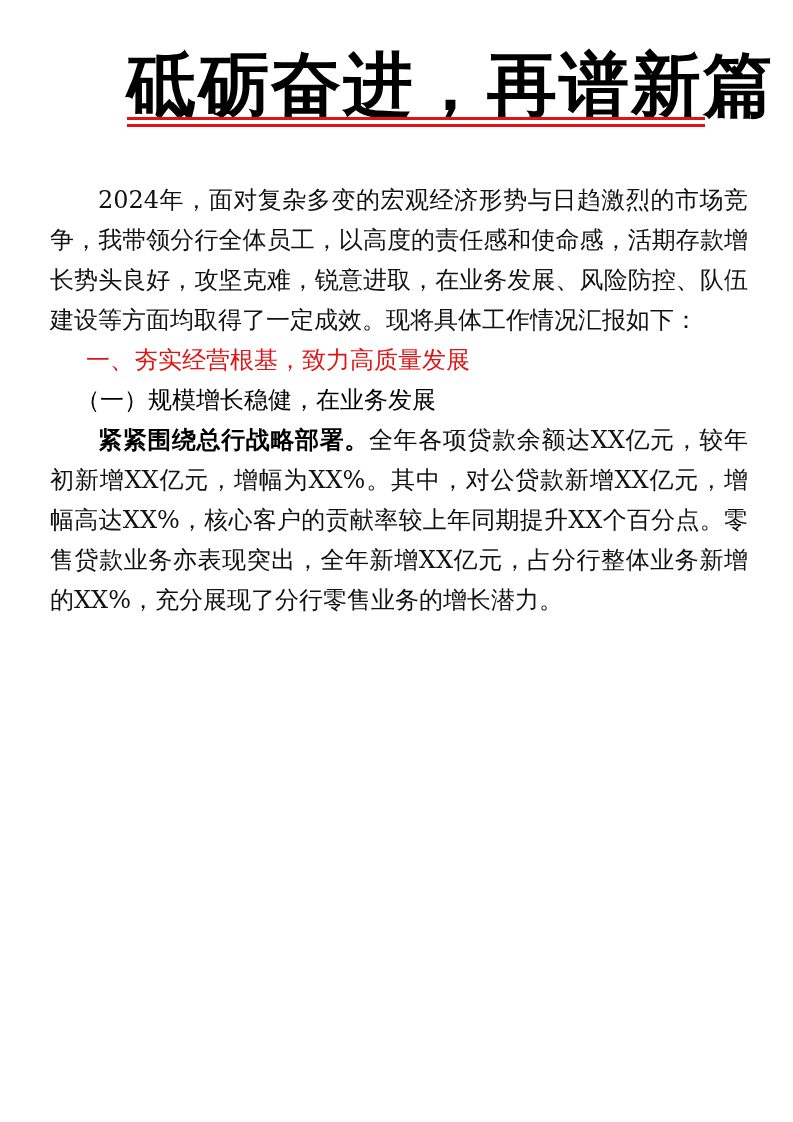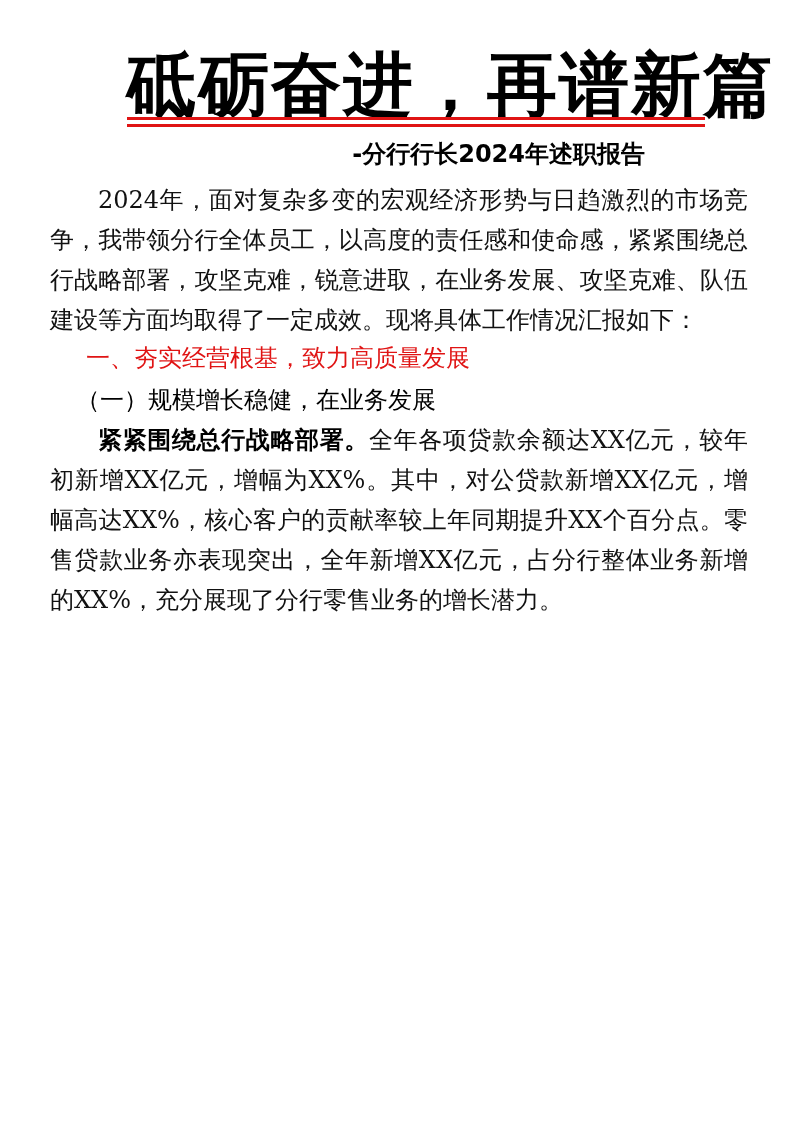--- a/index.html
+++ b/index.html
@@ -5,34 +5,33 @@
   html, body { margin: 0; padding: 0; background: #ffffff; }
   body { width: 793px; height: 1122px; position: relative; overflow: hidden; }
   .page { position: absolute; left: 0; top: 0; width: 693px; height: 1122px; }
   .title-wrap { position: absolute; left: 127px; top: 50px; width: 578px; text-align: center; }
   .title { font-family: "DejaVu Serif", serif; font-weight: bold; font-size: 70px; letter-spacing: 2px; line-height: 70px; color: #000; white-space: nowrap; }
   .rule1 { position: absolute; left: 127px; top: 117px; width: 578px; height: 3px; background: #e01414; }
   .rule2 { position: absolute; left: 127px; top: 124px; width: 578px; height: 3px; background: #e01414; }
   .subtitle { position: absolute; right: 48px; top: 138px; font-family: "DejaVu Sans", sans-serif; font-weight: bold; font-size: 24px; color: #000; white-space: nowrap; letter-spacing: 0px; }
   .body { position: absolute; left: 50px; top: 180px; width: 698px; font-family: "DejaVu Serif", serif; font-size: 24px; line-height: 40px; color: #111; text-align: justify; }
   .para { margin: 0; text-indent: 48px; }
-  .h1 { margin: 0; text-indent: 36px; font-family: Liberation Mono, monospace; color: #e01414; font-size: 24px; }
+  .h1 { margin: 0; text-indent: 36px; font-family: Liberation Sans, sans-serif; color: #e01414; font-size: 24px; }
   .h2 { margin: 0; text-indent: 26px; font-family: "DejaVu Sans", sans-serif; color: #000; font-size: 24px; }
   .lead { font-family: "DejaVu Sans", sans-serif; font-weight: bold; color: #000; }
 </style>
 </head>
 <body>
 
 <div class="page">
   <div class="title-wrap">
     <div class="title">砥砺奋进，再谱新篇</div>
   </div>
   <div class="rule1"></div>
   <div class="rule2"></div>
-  <div class="subtitle">-分行行长2024年述职报告</div>
 
   <div class="body">
-    <p class="para">2024年，面对复杂多变的宏观经济形势与日趋激烈的市场竞争，我带领分行全体员工，以高度的责任感和使命感，紧紧围绕总行战略部署，攻坚克难，锐意进取，在业务发展、攻坚克难、队伍建设等方面均取得了一定成效。现将具体工作情况汇报如下：</p>
+    <p class="para">2024年，面对复杂多变的宏观经济形势与日趋激烈的市场竞争，我带领分行全体员工，以高度的责任感和使命感，活期存款增长势头良好，攻坚克难，锐意进取，在业务发展、风险防控、队伍建设等方面均取得了一定成效。现将具体工作情况汇报如下：</p>
     <p class="h1">一、夯实经营根基，致力高质量发展</p>
     <p class="h2">（一）规模增长稳健，在业务发展</p>
     <p class="para"><span class="lead">紧紧围绕总行战略部署。</span><span>全年各项贷款余额达XX亿元，较年初新增XX亿元，增幅为XX%。其中，对公贷款新增XX亿元，增幅高达XX%，核心客户的贡献率较上年同期提升XX个百分点。零售贷款业务亦表现突出，全年新增XX亿元，占分行整体业务新增的XX%，充分展现了分行零售业务的增长潜力。</span></p>
   </div>
 </div>
 
 </body></html>

